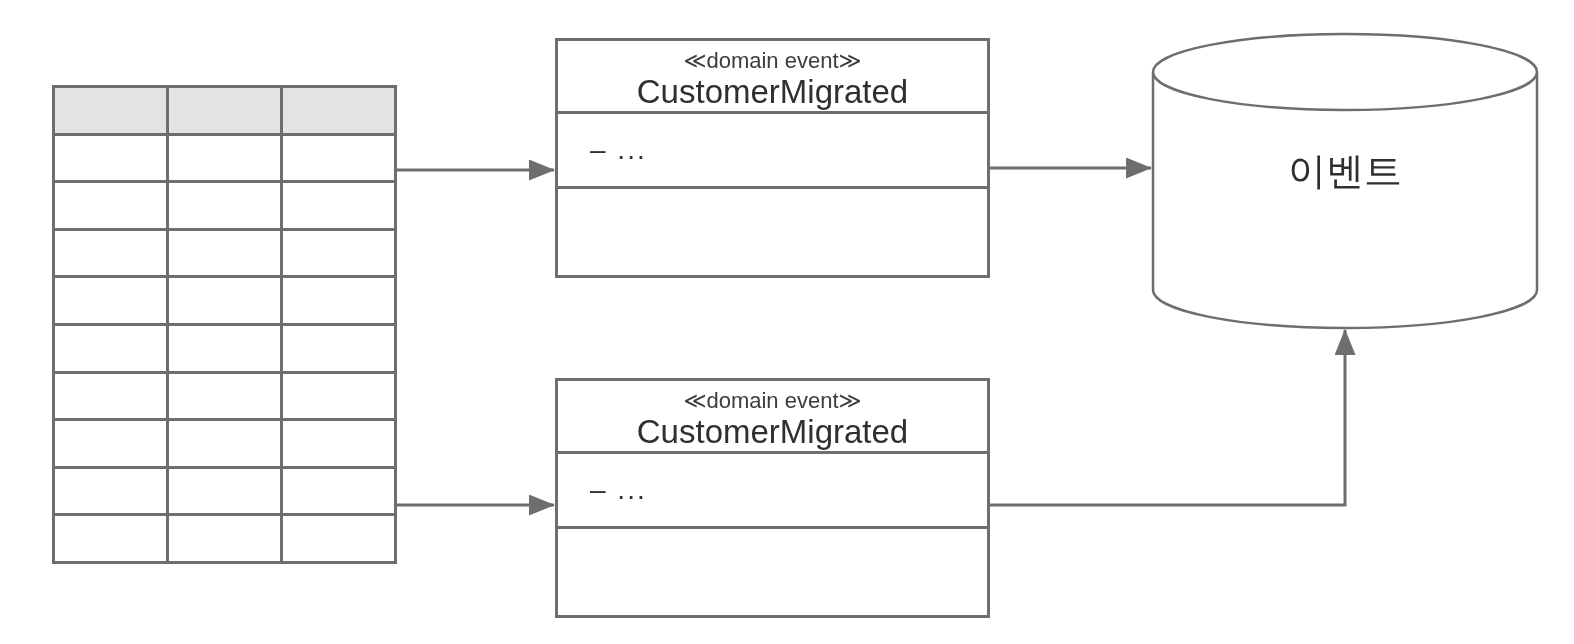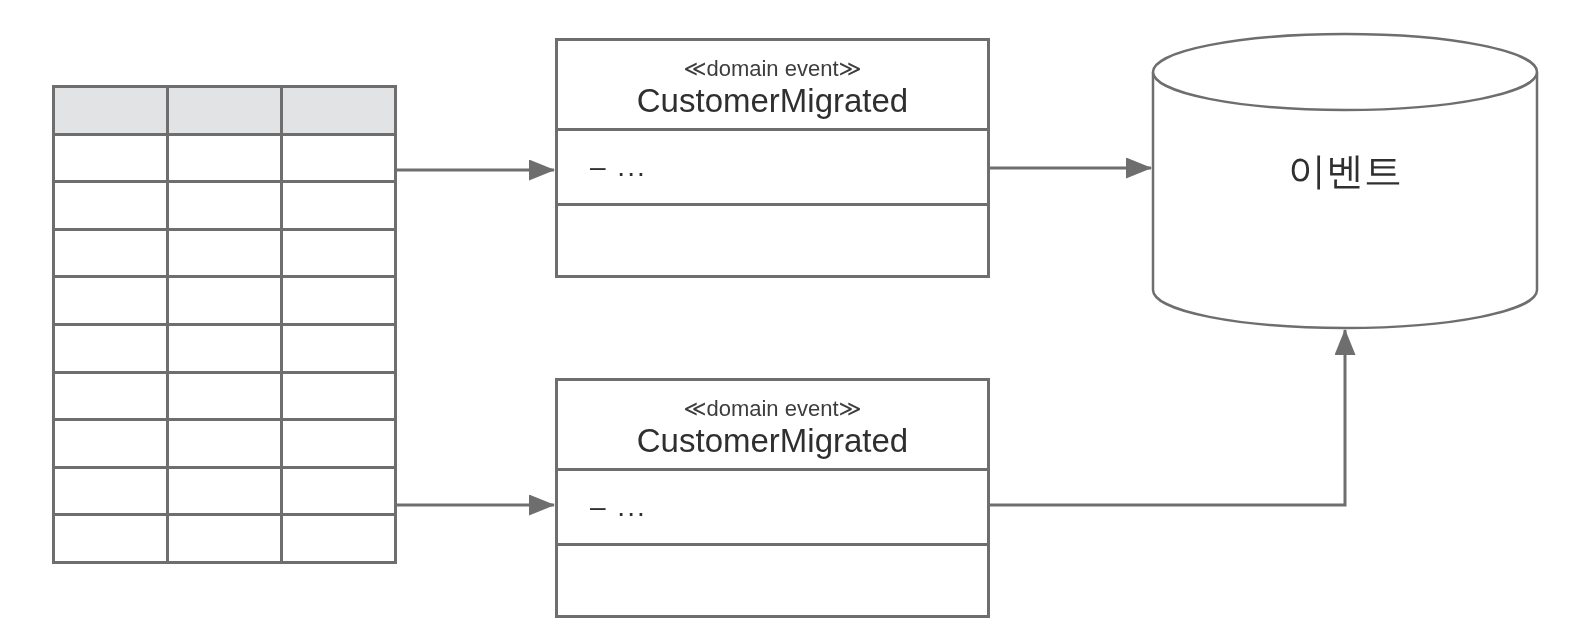--- a/index.html
+++ b/index.html
@@ -33,21 +33,21 @@
   .grid-table .cell.header{background:var(--header-fill);}
 
   
   .uml-box{
     position:absolute;left:555px;width:435px;height:240px;
     background:#ffffff;
     border:3px solid var(--stroke);
     display:flex;flex-direction:column;
   }
   .uml-box .uml-head{
-    height:87px;flex:none;
+    height:70px;flex:none;
     display:flex;flex-direction:column;align-items:center;justify-content:center;
     padding-top:8px;
   }
   .stereotype{font-size:22px;color:#3d3d3d;line-height:1.1;}
   .class-name{font-size:33px;color:var(--text);line-height:1.15;}
   .uml-attrs{
     height:75px;flex:none;
     border-top:3px solid var(--stroke);
     display:flex;align-items:center;
     padding-left:32px;

